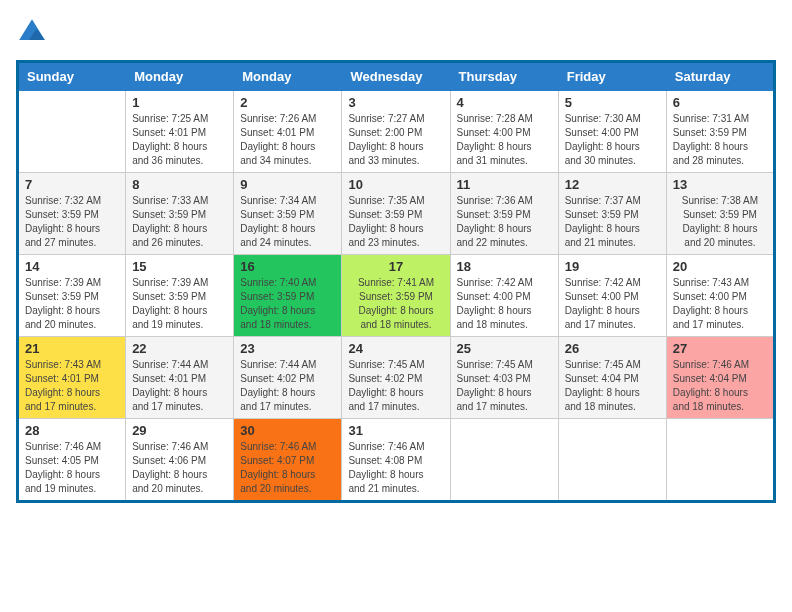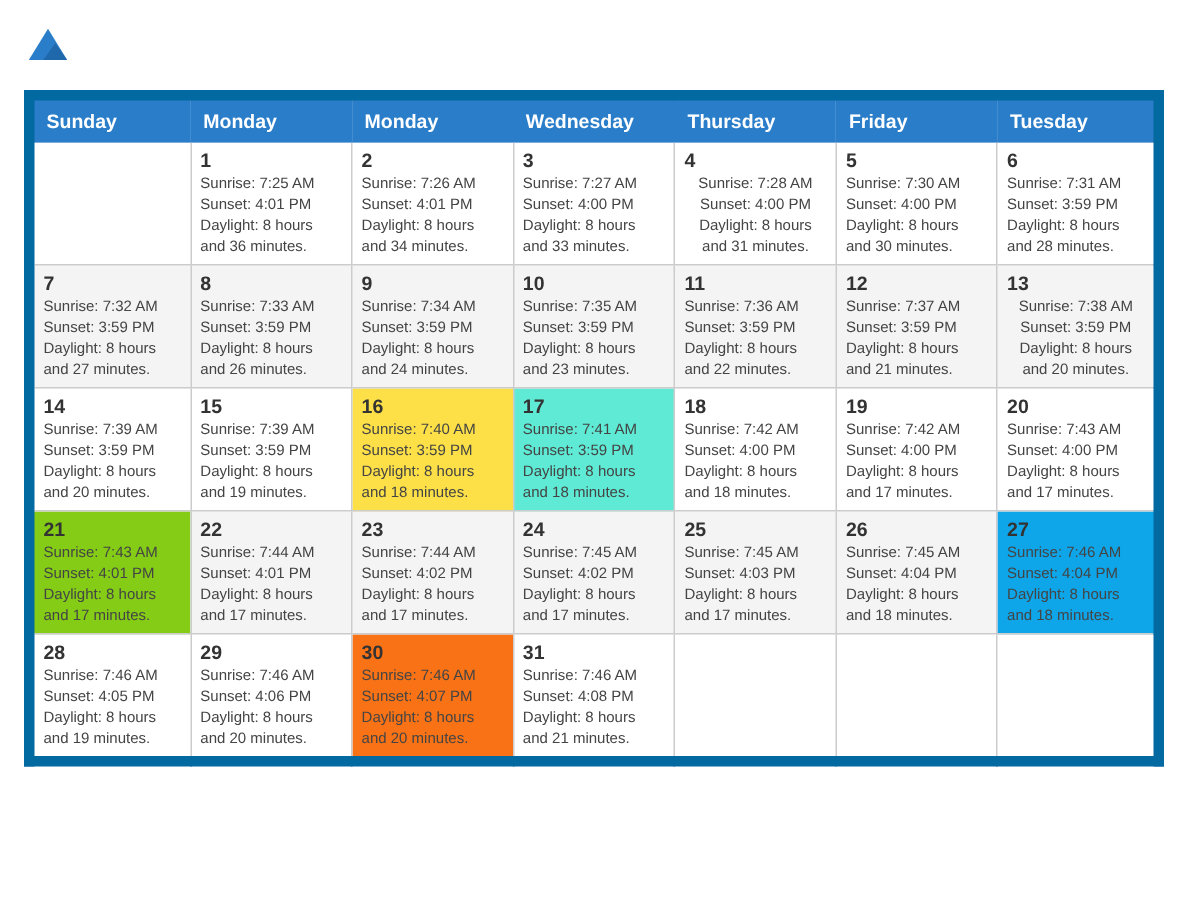--- a/index.html
+++ b/index.html
@@ -42,21 +42,21 @@
       font-weight: bold;
       color: #333;
     }
     .location-title {
       font-size: 14px;
       color: #555;
     }
     .calendar {
       width: 100%;
       border-collapse: collapse;
-      border: 7px solid #0369a1;
+      border: 3px solid #0369a1;
       padding-left: 20px;
     }
     .calendar th {
       background-color: #2a7dc9;
       color: #fff;
       font-size: 13px;
       font-weight: bold;
       padding: 6px 8px;
       text-align: left;
       border: 1px solid #2a7dc9;
@@ -114,21 +114,21 @@
 
 <table class="calendar">
   <thead>
     <tr>
     <th>Sunday</th>
         <th>Monday</th>
         <th>Monday</th>
         <th>Wednesday</th>
         <th>Thursday</th>
         <th>Friday</th>
-        <th>Tuesday</th>
+        <th>Saturday</th>
       </tr>
   </thead>
   <tbody id="calendar-body">
   <tr>
         <td class="empty-cell"></td>
         <td style="background-color: rgb(255, 255, 255);">
           <div class="day-num">1</div>
           <div class="day-info" style="white-space: pre-line;">Sunrise: 7:25 AM
 Sunset: 4:01 PM
 Daylight: 8 hours
@@ -137,27 +137,27 @@
         <td style="background-color: rgb(255, 255, 255);">
           <div class="day-num">2</div>
           <div class="day-info" style="white-space: pre-line;">Sunrise: 7:26 AM
 Sunset: 4:01 PM
 Daylight: 8 hours
 and 34 minutes.</div>
         </td>
         <td style="background-color: rgb(255, 255, 255);">
           <div class="day-num">3</div>
           <div class="day-info" style="white-space: pre-line;">Sunrise: 7:27 AM
-Sunset: 4:00 PM
+Sunset: 2:00 PM
 Daylight: 8 hours
 and 33 minutes.</div>
         </td>
         <td style="background-color: rgb(255, 255, 255);">
           <div class="day-num">4</div>
-          <div class="day-info" style="white-space: pre-line; text-align: center;">Sunrise: 7:28 AM
+          <div class="day-info" style="white-space: pre-line;">Sunrise: 7:28 AM
 Sunset: 4:00 PM
 Daylight: 8 hours
 and 31 minutes.</div>
         </td>
         <td style="background-color: rgb(255, 255, 255);">
           <div class="day-num">5</div>
           <div class="day-info" style="white-space: pre-line;">Sunrise: 7:30 AM
 Sunset: 4:00 PM
 Daylight: 8 hours
 and 30 minutes.</div>
@@ -229,28 +229,28 @@
 Daylight: 8 hours
 and 20 minutes.</div>
         </td>
         <td style="background-color: rgb(255, 255, 255);">
           <div class="day-num">15</div>
           <div class="day-info" style="white-space: pre-line;">Sunrise: 7:39 AM
 Sunset: 3:59 PM
 Daylight: 8 hours
 and 19 minutes.</div>
         </td>
-        <td style="background-color: #fde047;">
+        <td style="background-color: #22c55e;">
           <div class="day-num">16</div>
           <div class="day-info" style="white-space: pre-line;">Sunrise: 7:40 AM
 Sunset: 3:59 PM
 Daylight: 8 hours
 and 18 minutes.</div>
         </td>
-        <td style="background-color: #5eead4;">
+        <td style="background-color: #bef264; text-align: center;">
           <div class="day-num">17</div>
           <div class="day-info" style="white-space: pre-line;">Sunrise: 7:41 AM
 Sunset: 3:59 PM
 Daylight: 8 hours
 and 18 minutes.</div>
         </td>
         <td style="background-color: rgb(255, 255, 255);">
           <div class="day-num">18</div>
           <div class="day-info" style="white-space: pre-line;">Sunrise: 7:42 AM
 Sunset: 4:00 PM
@@ -266,21 +266,21 @@
         </td>
         <td style="background-color: rgb(255, 255, 255);">
           <div class="day-num">20</div>
           <div class="day-info" style="white-space: pre-line;">Sunrise: 7:43 AM
 Sunset: 4:00 PM
 Daylight: 8 hours
 and 17 minutes.</div>
         </td>
       </tr>
       <tr>
-        <td style="background-color: #84cc16; margin-left: 40px;">
+        <td style="background-color: #fde047; margin-left: 40px;">
           <div class="day-num">21</div>
           <div class="day-info" style="white-space: pre-line;">Sunrise: 7:43 AM
 Sunset: 4:01 PM
 Daylight: 8 hours
 and 17 minutes.</div>
         </td>
         <td style="background-color: rgb(244, 244, 244);">
           <div class="day-num">22</div>
           <div class="day-info" style="white-space: pre-line;">Sunrise: 7:44 AM
 Sunset: 4:01 PM
@@ -308,21 +308,21 @@
 Daylight: 8 hours
 and 17 minutes.</div>
         </td>
         <td style="background-color: rgb(244, 244, 244);">
           <div class="day-num">26</div>
           <div class="day-info" style="white-space: pre-line;">Sunrise: 7:45 AM
 Sunset: 4:04 PM
 Daylight: 8 hours
 and 18 minutes.</div>
         </td>
-        <td style="background-color: #0ea5e9;">
+        <td style="background-color: #fca5a5;">
           <div class="day-num">27</div>
           <div class="day-info" style="white-space: pre-line;">Sunrise: 7:46 AM
 Sunset: 4:04 PM
 Daylight: 8 hours
 and 18 minutes.</div>
         </td>
       </tr>
       <tr>
         <td style="background-color: rgb(255, 255, 255);">
           <div class="day-num">28</div>

